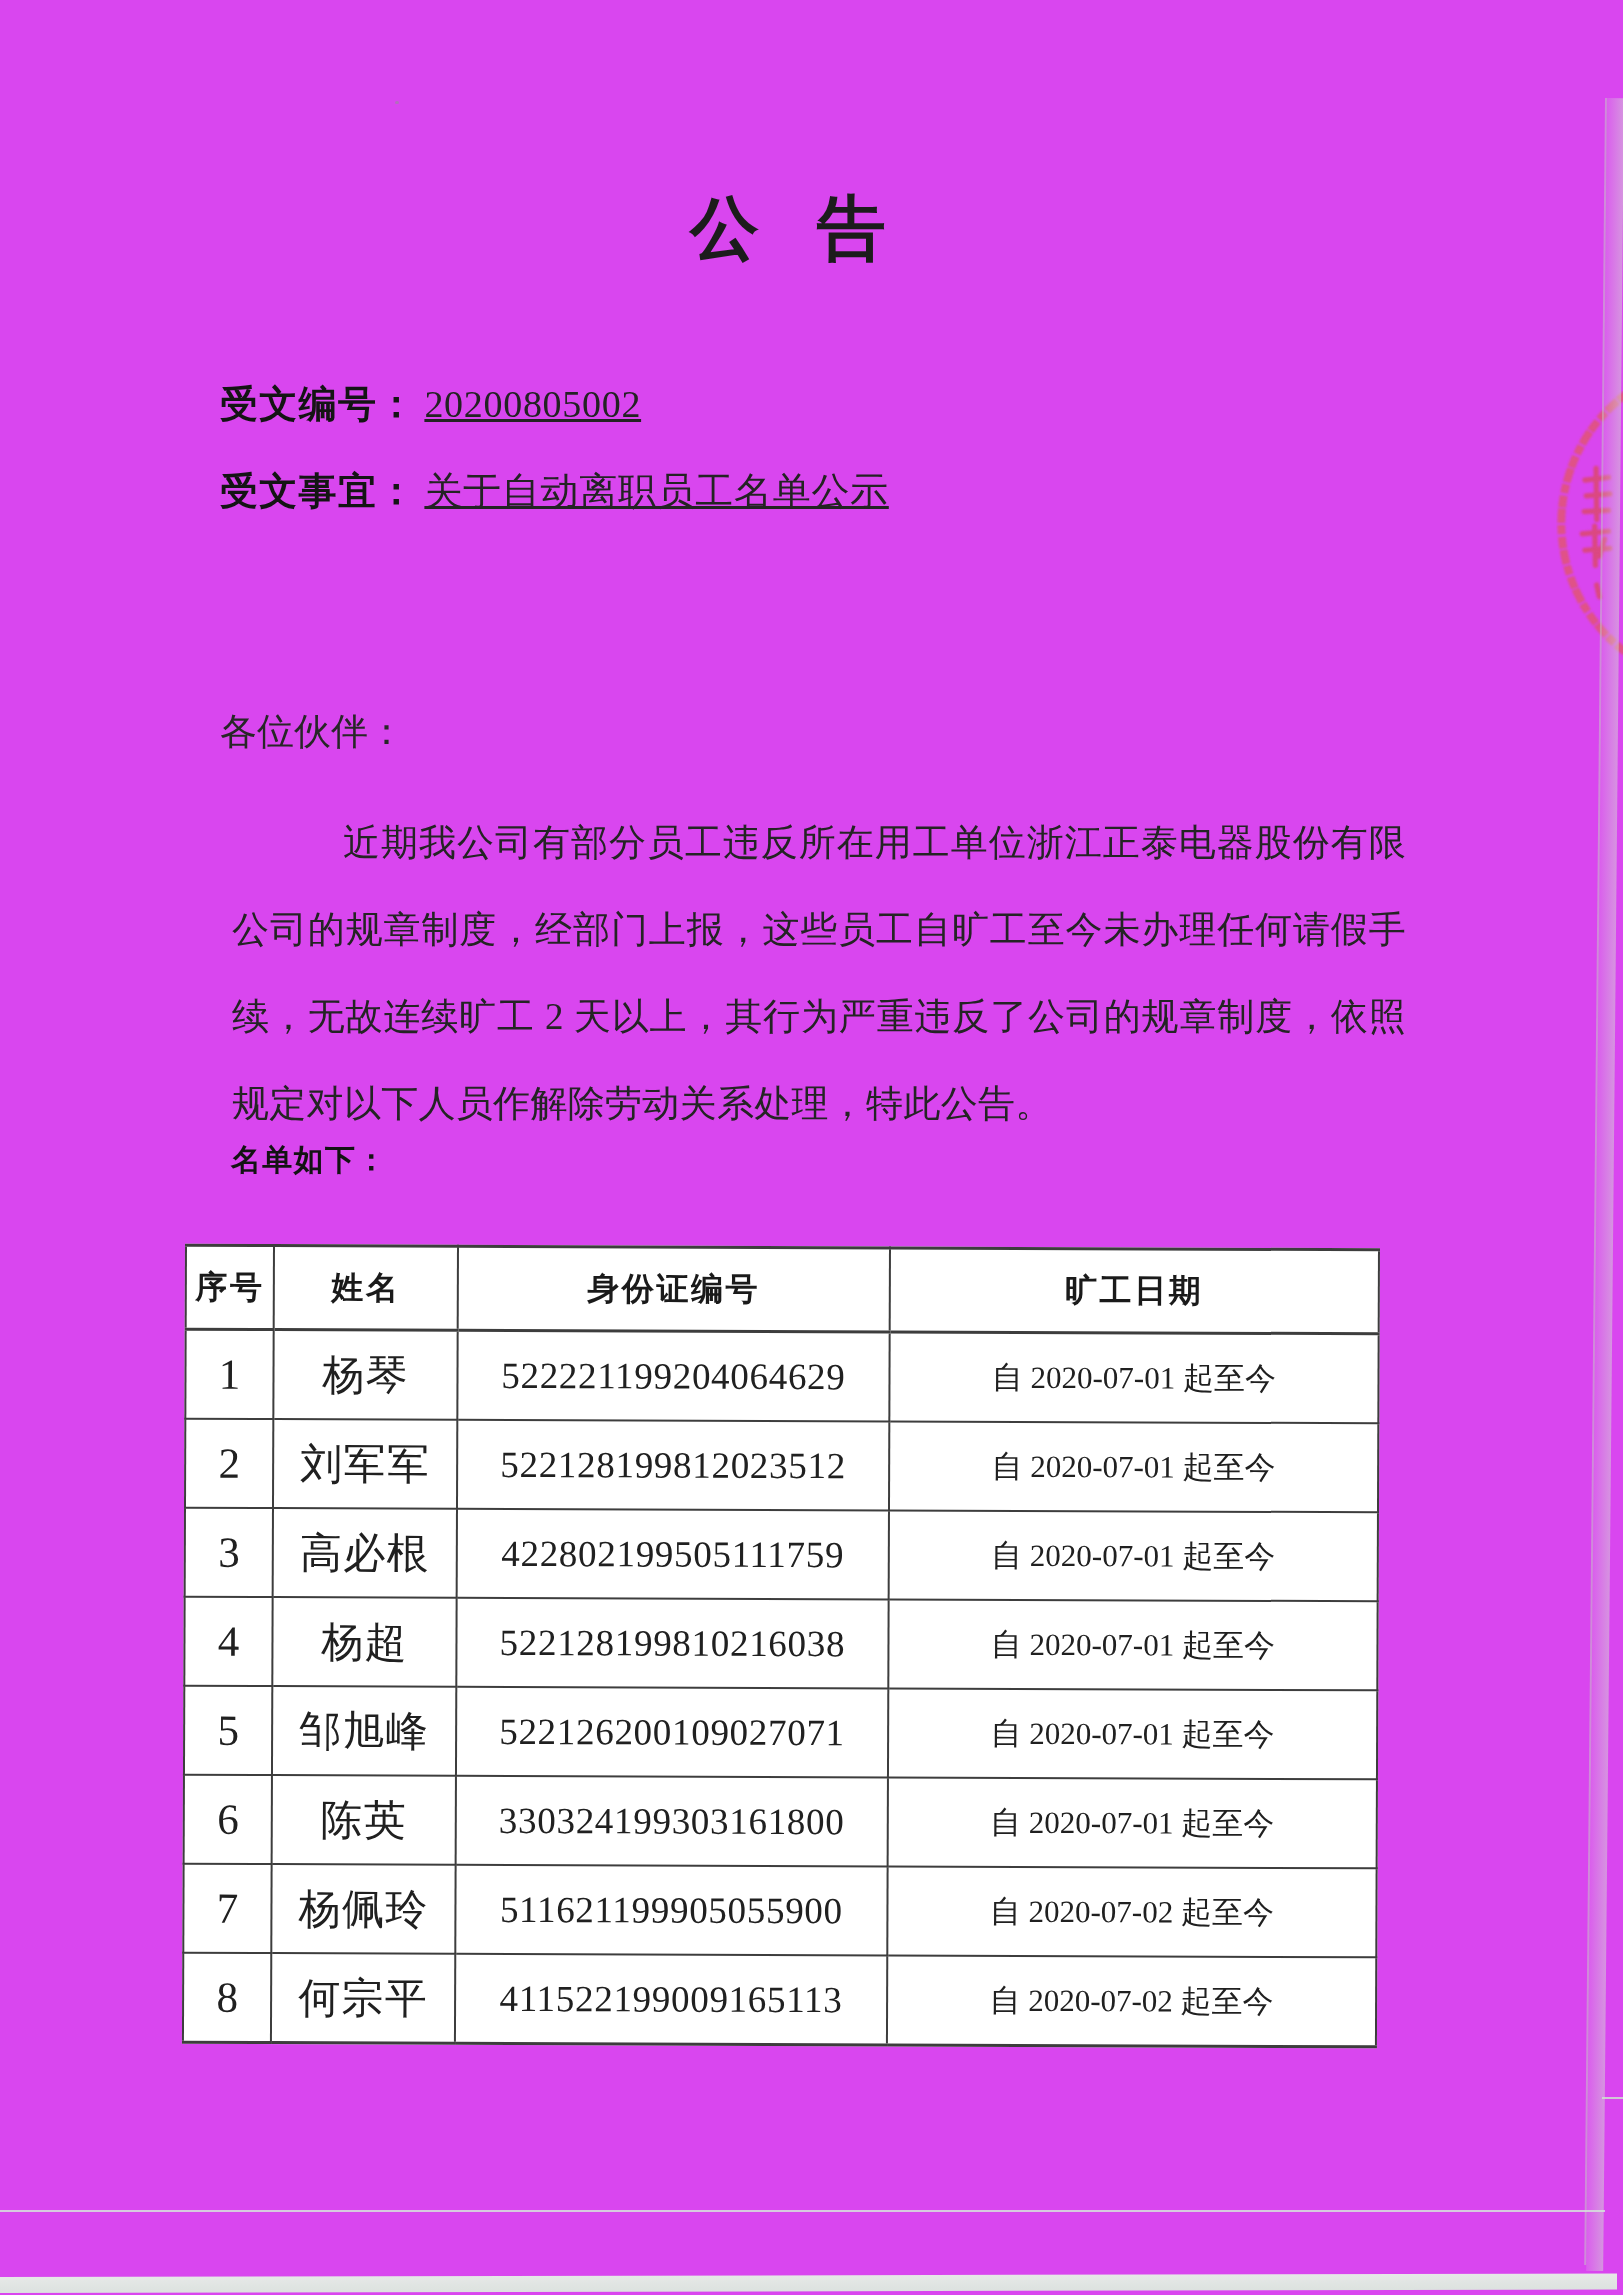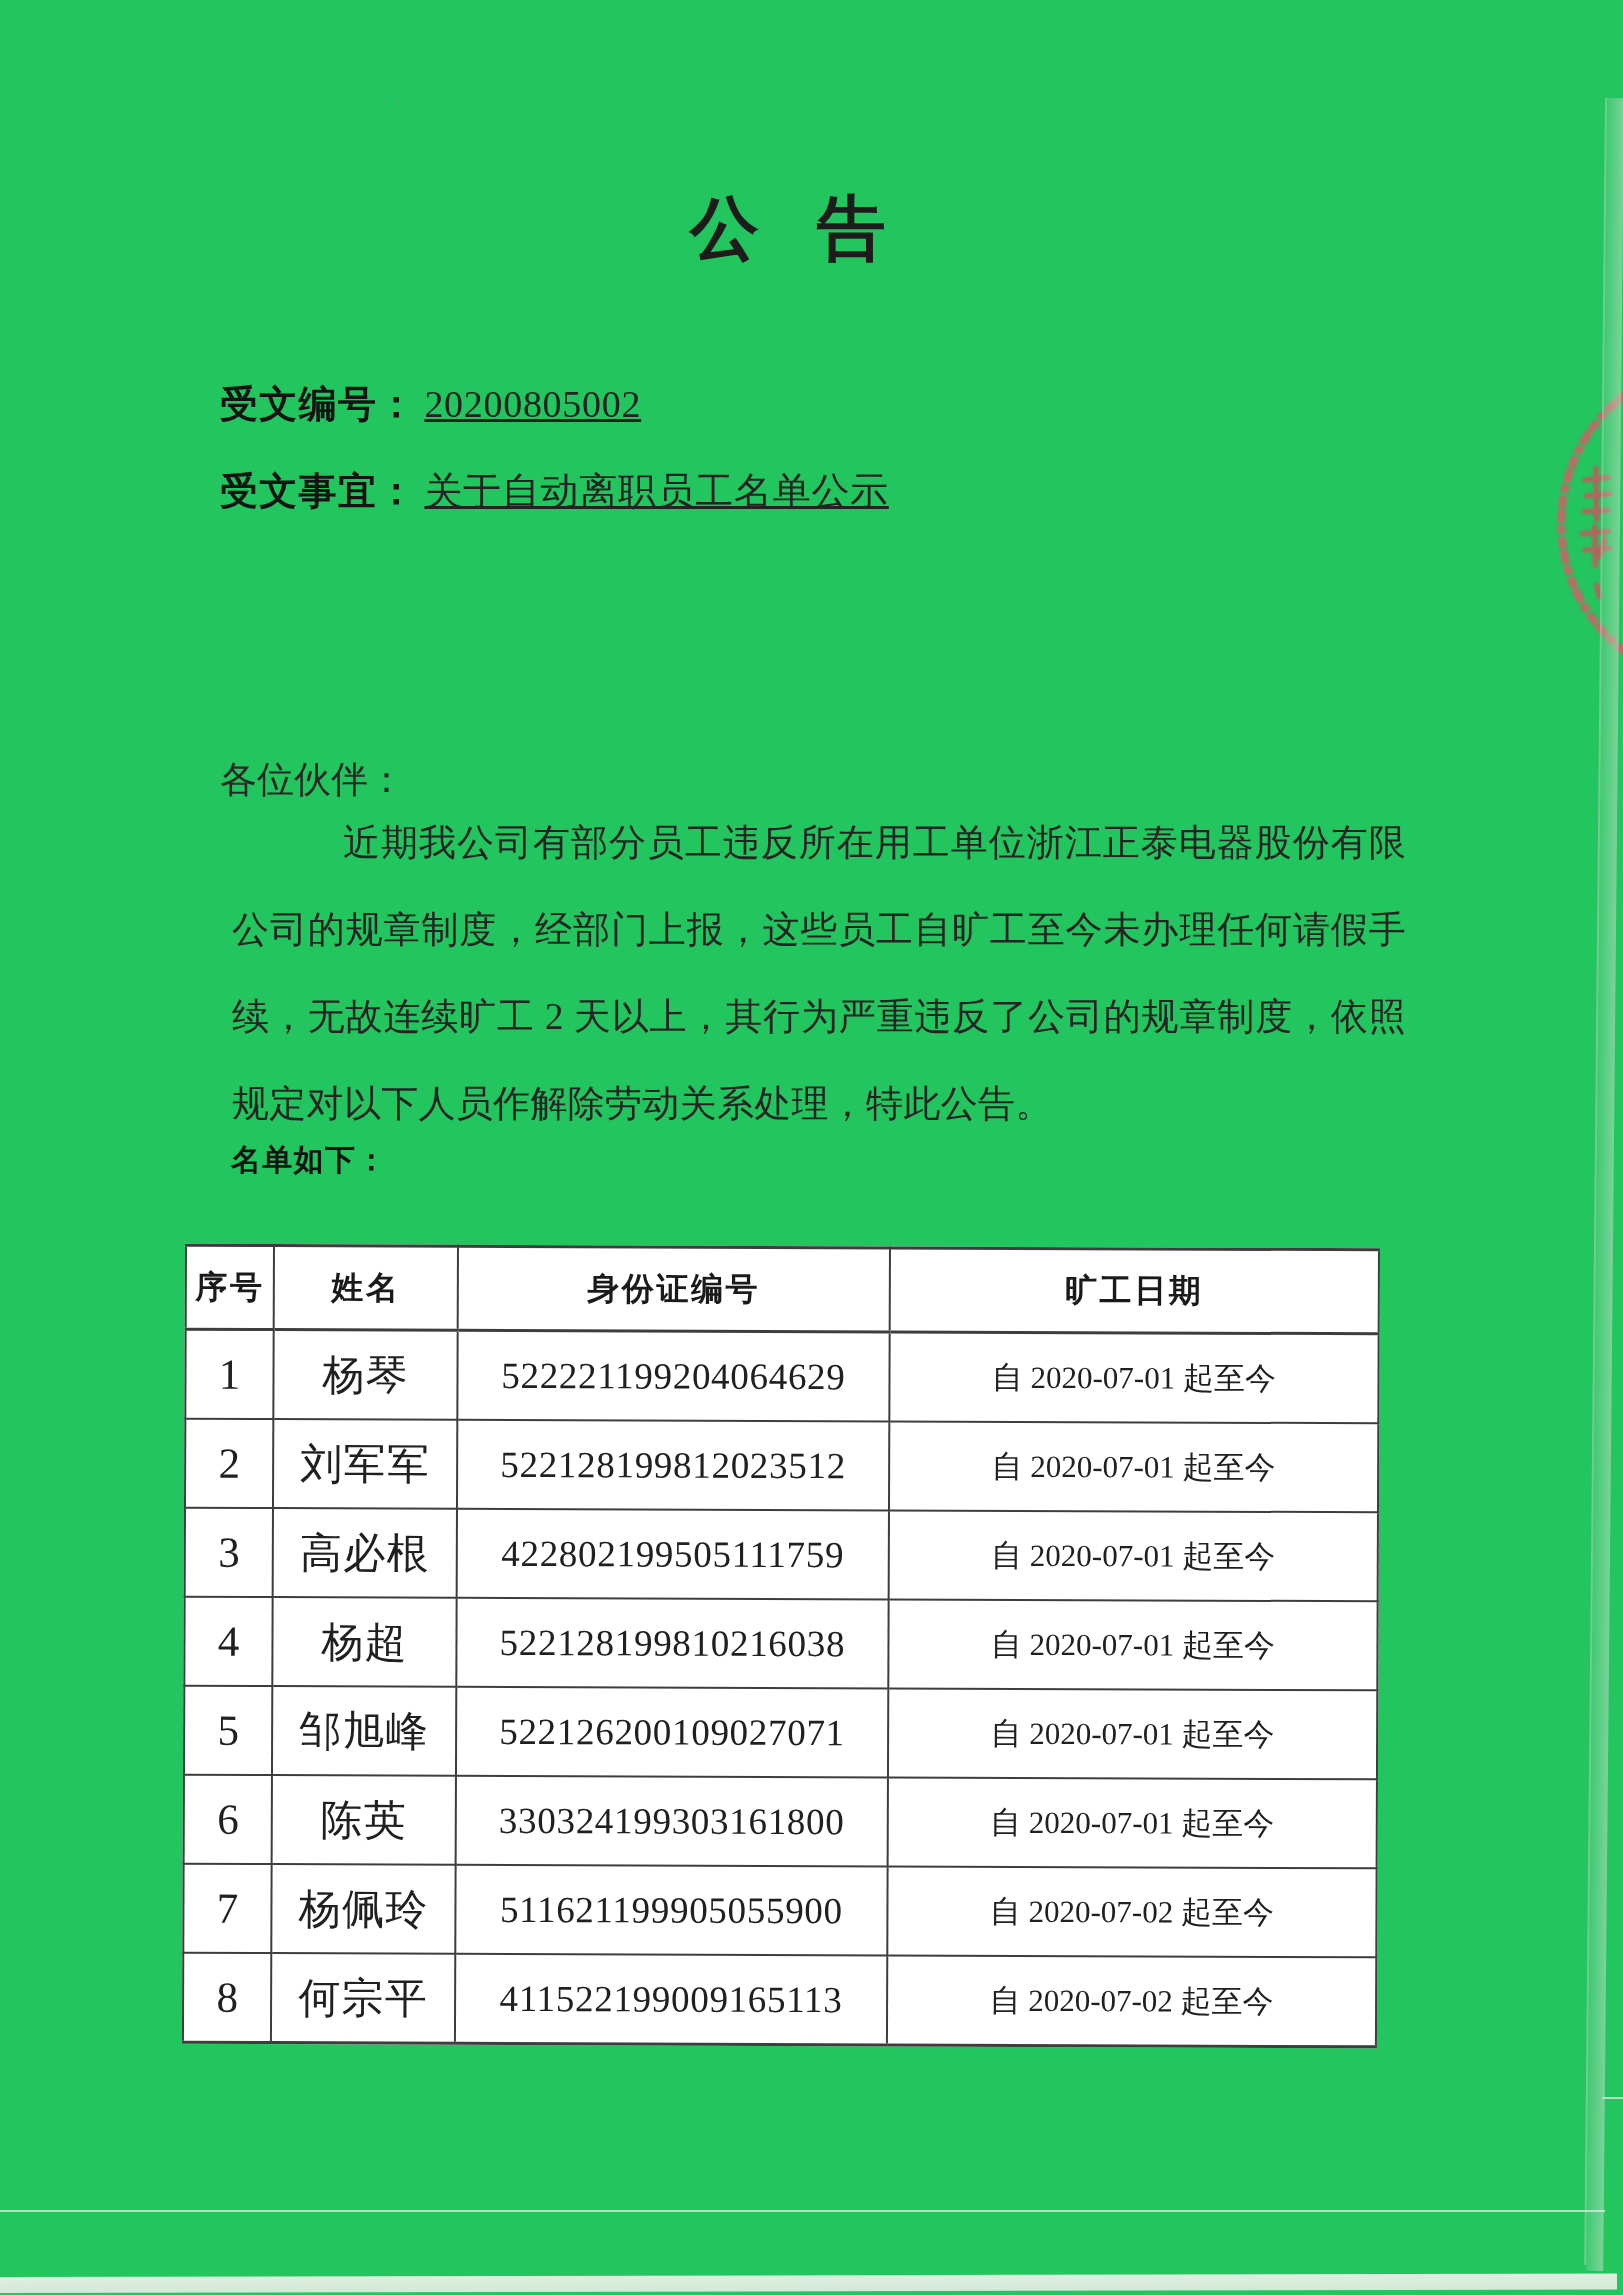--- a/index.html
+++ b/index.html
@@ -1,39 +1,39 @@
 <!DOCTYPE html>
 <html lang="zh" style="font-size:10.5px"><head>
 <meta charset="utf-8">
 <style>
   html,body{margin:0;padding:0;background:#ffffff;}
   .page{
     position:relative;
     width:1623px;height:2295px;
-    background:#22c55e;
+    background:#d946ef;
     overflow:hidden;
     font-family:"Liberation Serif","DejaVu Serif",serif;
     color:#272727;
   }
   
   .title{
     position:absolute;top:183px;left:0;width:100%;
     text-align:center;
     font-size:69px;font-weight:bold;color:#1c1c1c;
     letter-spacing:10.5px;word-spacing:19.6px;
     transform:translateX(-18.3px);
     margin:0;
   }
   
   .meta{position:absolute;top:361px;left:220px;right:183px;}
   .meta-line{height:87px;line-height:87px;font-size:38px;white-space:nowrap;}
   .meta-label{font-weight:bold;color:#141414;letter-spacing:1.3px;text-align:center;}
   .meta-value{margin-left:7.9px;letter-spacing:0.7px;color:#232323;text-decoration:underline;}
   
-  .salutation{position:absolute;top:740px;left:220px;font-size:37px;line-height:79px;}
+  .salutation{position:absolute;top:692px;left:220px;font-size:37px;line-height:79px;}
   .body-par{
     position:absolute;top:787px;left:220px;width:1174px;
     margin:12px;
     font-size:37px;line-height:87px;
     text-align:justify;text-align-last:left;
     text-indent:111px;letter-spacing:0.3px;color:#242424;
   }
   .list-heading{
     position:absolute;top:1140px;left:223px;
     font-size:30px;font-weight:bold;color:#131313;letter-spacing:1.3px;margin-left:8px;

